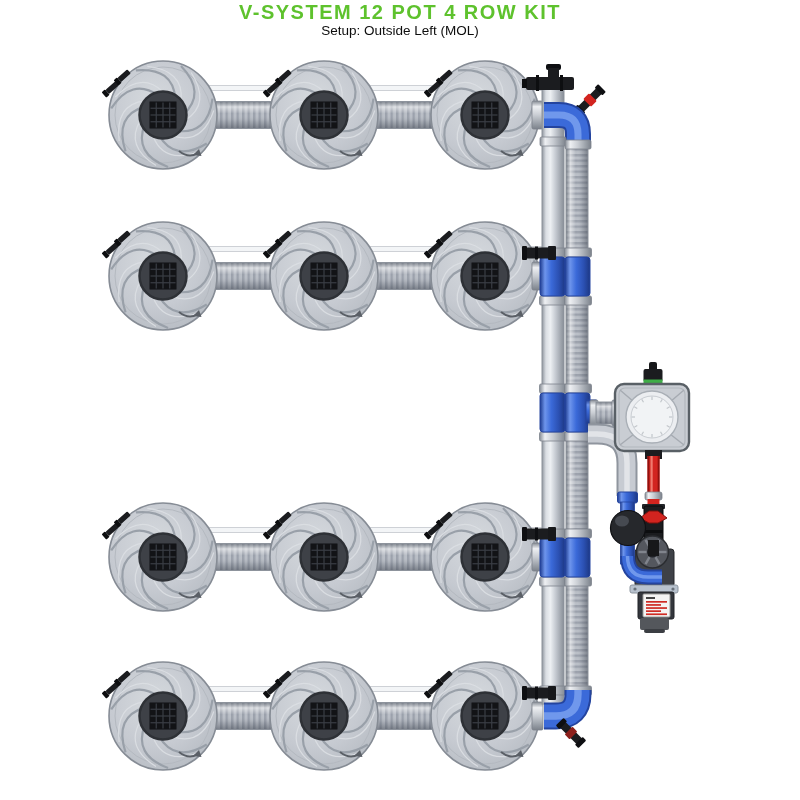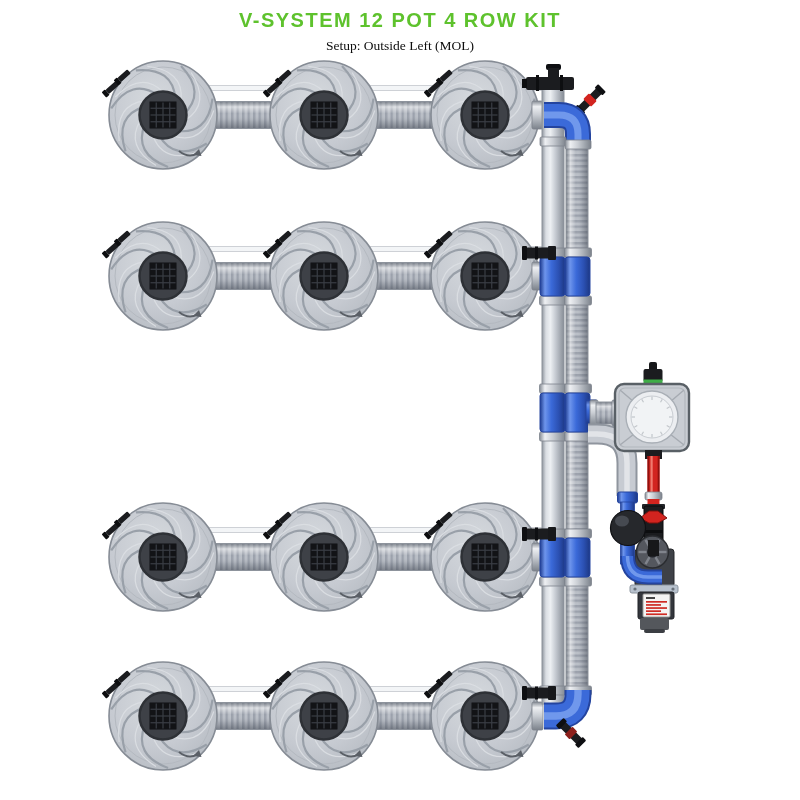--- a/index.html
+++ b/index.html
@@ -1,20 +1,20 @@
 <!DOCTYPE html>
 <html><head>
 <meta charset="utf-8">
 <style>
   html,body{margin:0;padding:0;background:#fff;}
   .stage{position:relative;width:800px;height:800px;background:#fff;overflow:hidden;
          font-family:"Liberation Sans",sans-serif;}
   .header{position:absolute;top:2px;left:0;width:100%;text-align:center;z-index:5;}
-  .header h1{margin:8px;font-size:20px;font-weight:bold;letter-spacing:1.5px;line-height:1.05;}
-  .header .sub{margin:1px 0 0 0;font-size:13.5px;color:#0d0d0d;line-height:1.1;font-family:Liberation Serif, serif;}
+  .header h1{margin:0;font-size:20px;font-weight:bold;letter-spacing:1.5px;line-height:1.05;}
+  .header .sub{margin:1px 0 0 0;font-size:13.5px;color:#0d0d0d;line-height:1.1;}
   svg{position:absolute;top:0;left:0;}
 </style>
 </head>
 <body>
 
 <div class="stage">
   <div class="header">
     <h1 style="color: rgb(94, 194, 45);">V-SYSTEM 12 POT 4 ROW KIT</h1>
     <div class="sub" style="color: rgb(13, 13, 13);">Setup: Outside Left (MOL)</div>
   </div>

